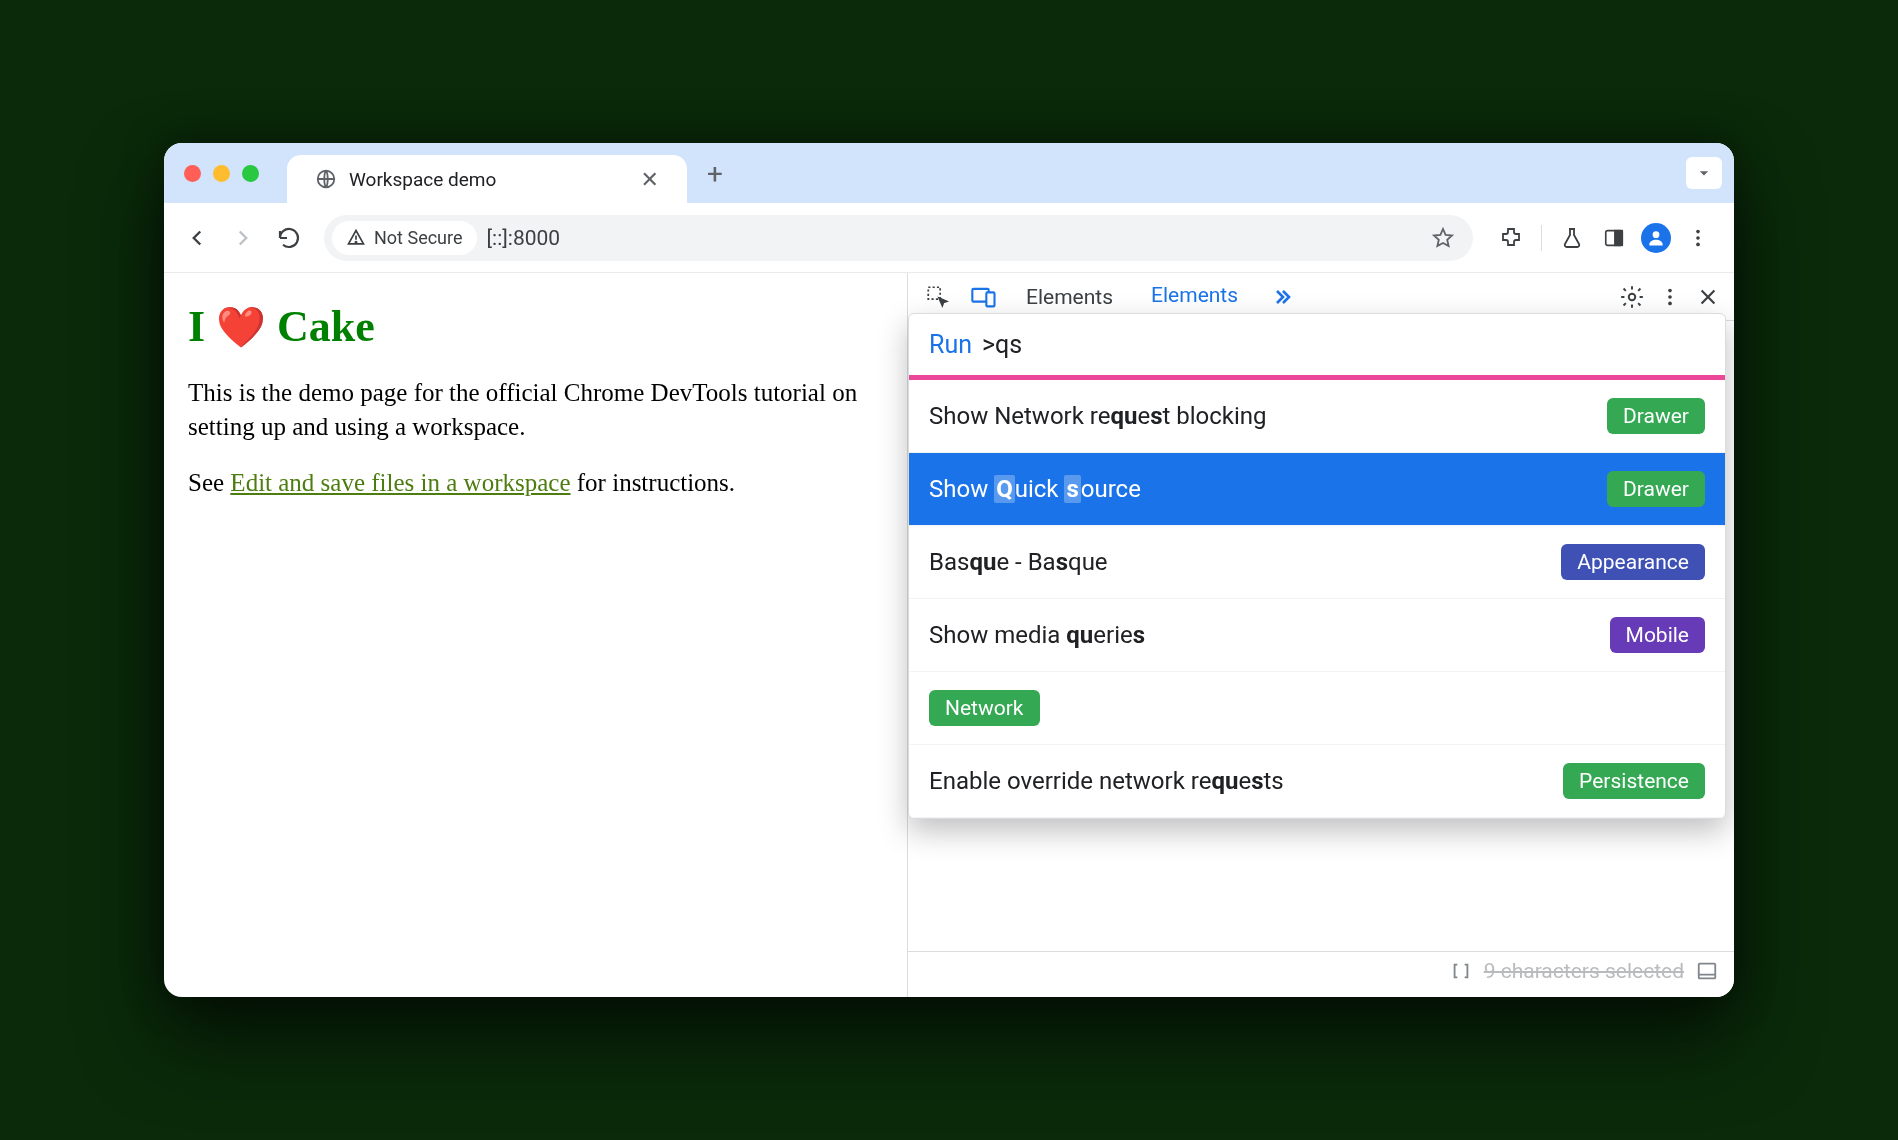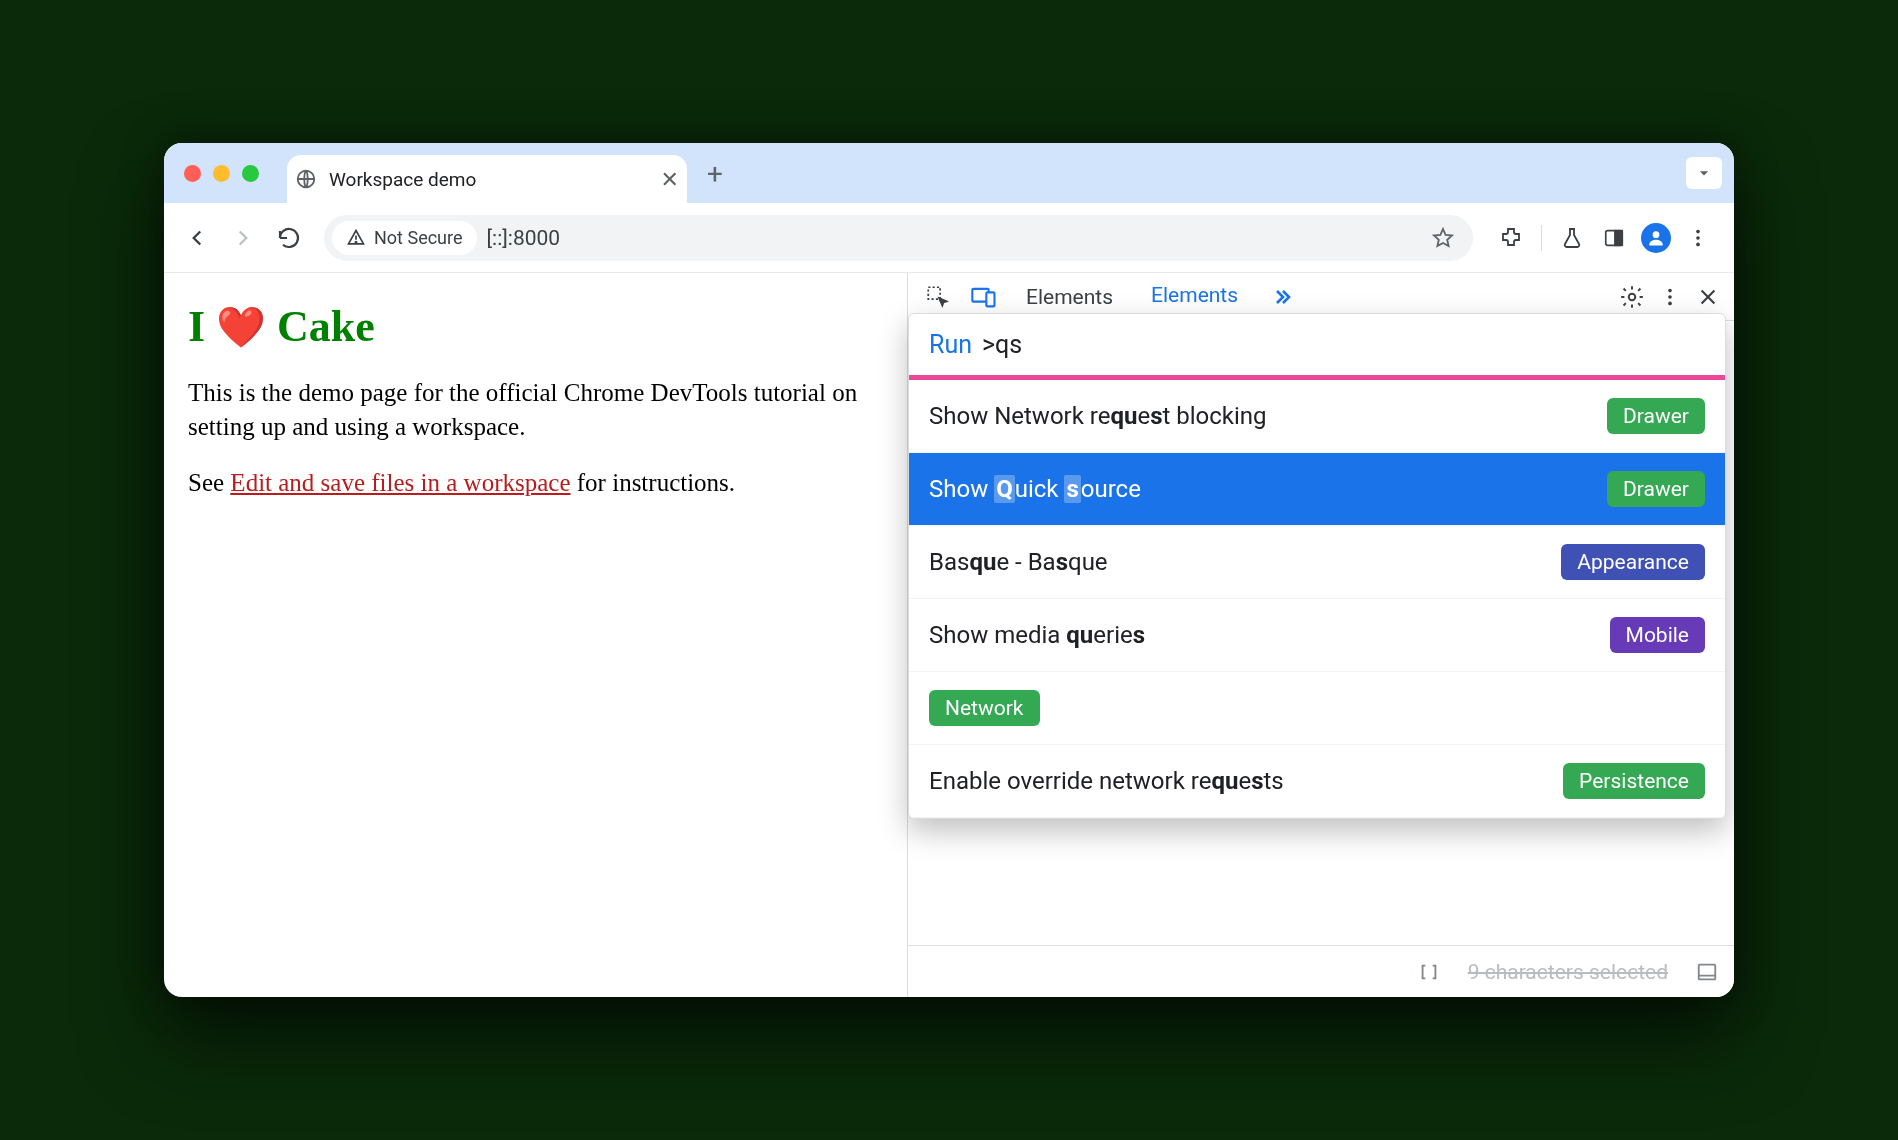--- a/index.html
+++ b/index.html
@@ -35,21 +35,21 @@
   .tl { width: 17px; height: 17px; border-radius: 50%; }
   .tl.red { background: #ff5f57; }
   .tl.yellow { background: #febc2e; }
   .tl.green { background: #28c840; }
   .tab {
     height: 48px;
     background: #fff;
     border-radius: 14px 14px 0 0;
     display: flex;
     align-items: center;
-    padding: 0 8px;
+    padding: 0 28px;
     gap: 12px;
     width: 400px;
     align-self: flex-end;
     position: relative;
   }
   .tab .globe { width: 22px; height: 22px; color: #5f6368; }
   .tab .title { font-size: 19px; color: #202124; flex: 1; }
   .tab .close { color: #5f6368; font-size: 22px; cursor: pointer; }
   .newtab { color: #5f6368; font-size: 28px; margin-left: 20px; cursor: pointer; align-self: center; }
   .tab-overflow {
@@ -106,21 +106,21 @@
   .page {
     width: 744px;
     padding: 28px 24px;
     font-family: "Times New Roman", serif;
     color:#000;
     border-right:1px solid #dadce0;
   }
   .page h1 { font-size: 44px; font-weight: bold; color:#008000; margin-bottom: 24px; }
   .page h1 .heart { font-size:40px; }
   .page p { font-size: 25px; line-height:1.35; margin-bottom:22px; }
-  .page a { color:#b91c1c; text-decoration:underline; }
+  .page a { color:#4d7c0f; text-decoration:underline; }
   
   .devtools { flex:1; display:flex; flex-direction:column; background:#fff; position:relative; }
   .dt-tabs {
     height: 48px;
     display:flex;
     align-items:center;
     border-bottom:1px solid #dadce0;
     padding: 0 10px;
     gap: 6px;
     font-size:21px;
@@ -175,28 +175,28 @@
     font-weight:400;
   }
   .badge.drawer { background:#34a853; }
   .badge.appearance { background:#3f51b5; }
   .badge.mobile { background:#673ab7; }
   .badge.network { background:#34a853; }
   .badge.persistence { background:#34a853; }
   
   .dt-footer {
     position:absolute;
-    bottom:0; left:0; right:0;
-    height:52px;
+    bottom:8px; left:0; right:0;
+    height:38px;
     border-top:1px solid #dadce0;
     display:flex;
     align-items:center;
     justify-content:flex-end;
     padding:0 16px;
-    gap:28px;
+    gap:12px;
     color:#80868b;
     font-size:21px;
     z-index:5;
   }
   svg { display:block; }
 </style>
 </head>
 <body>
 
 <div class="window">

